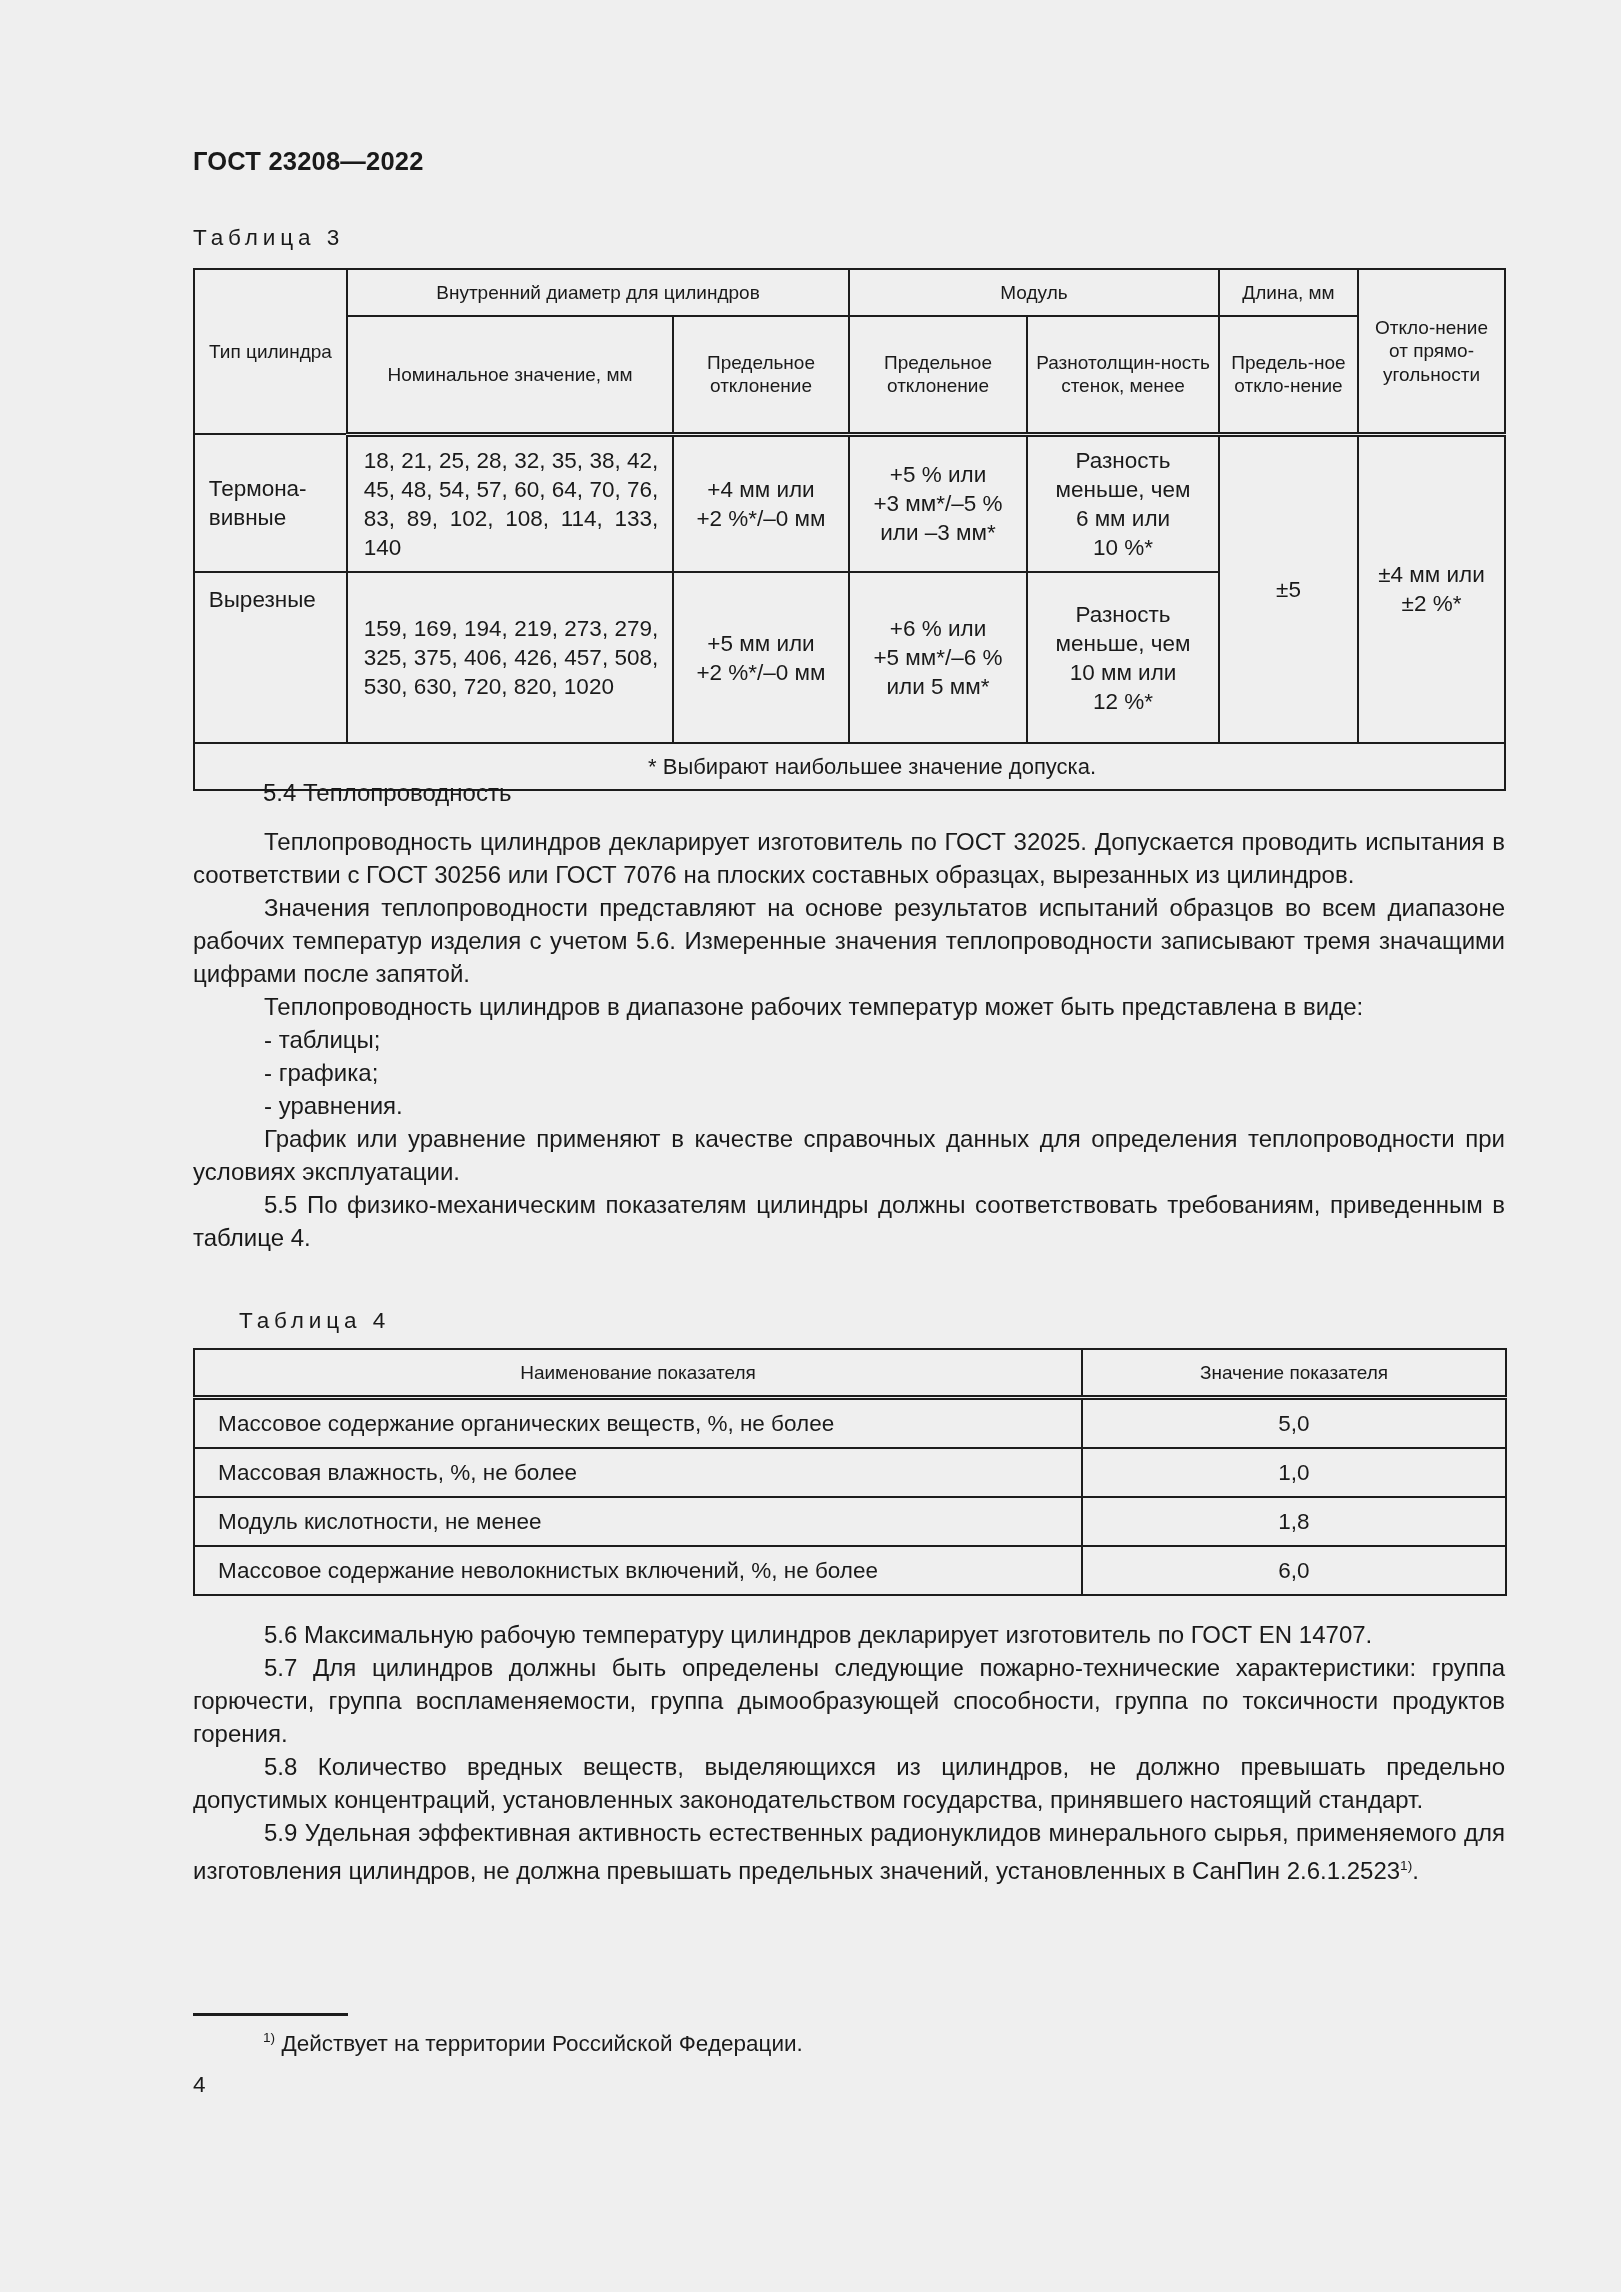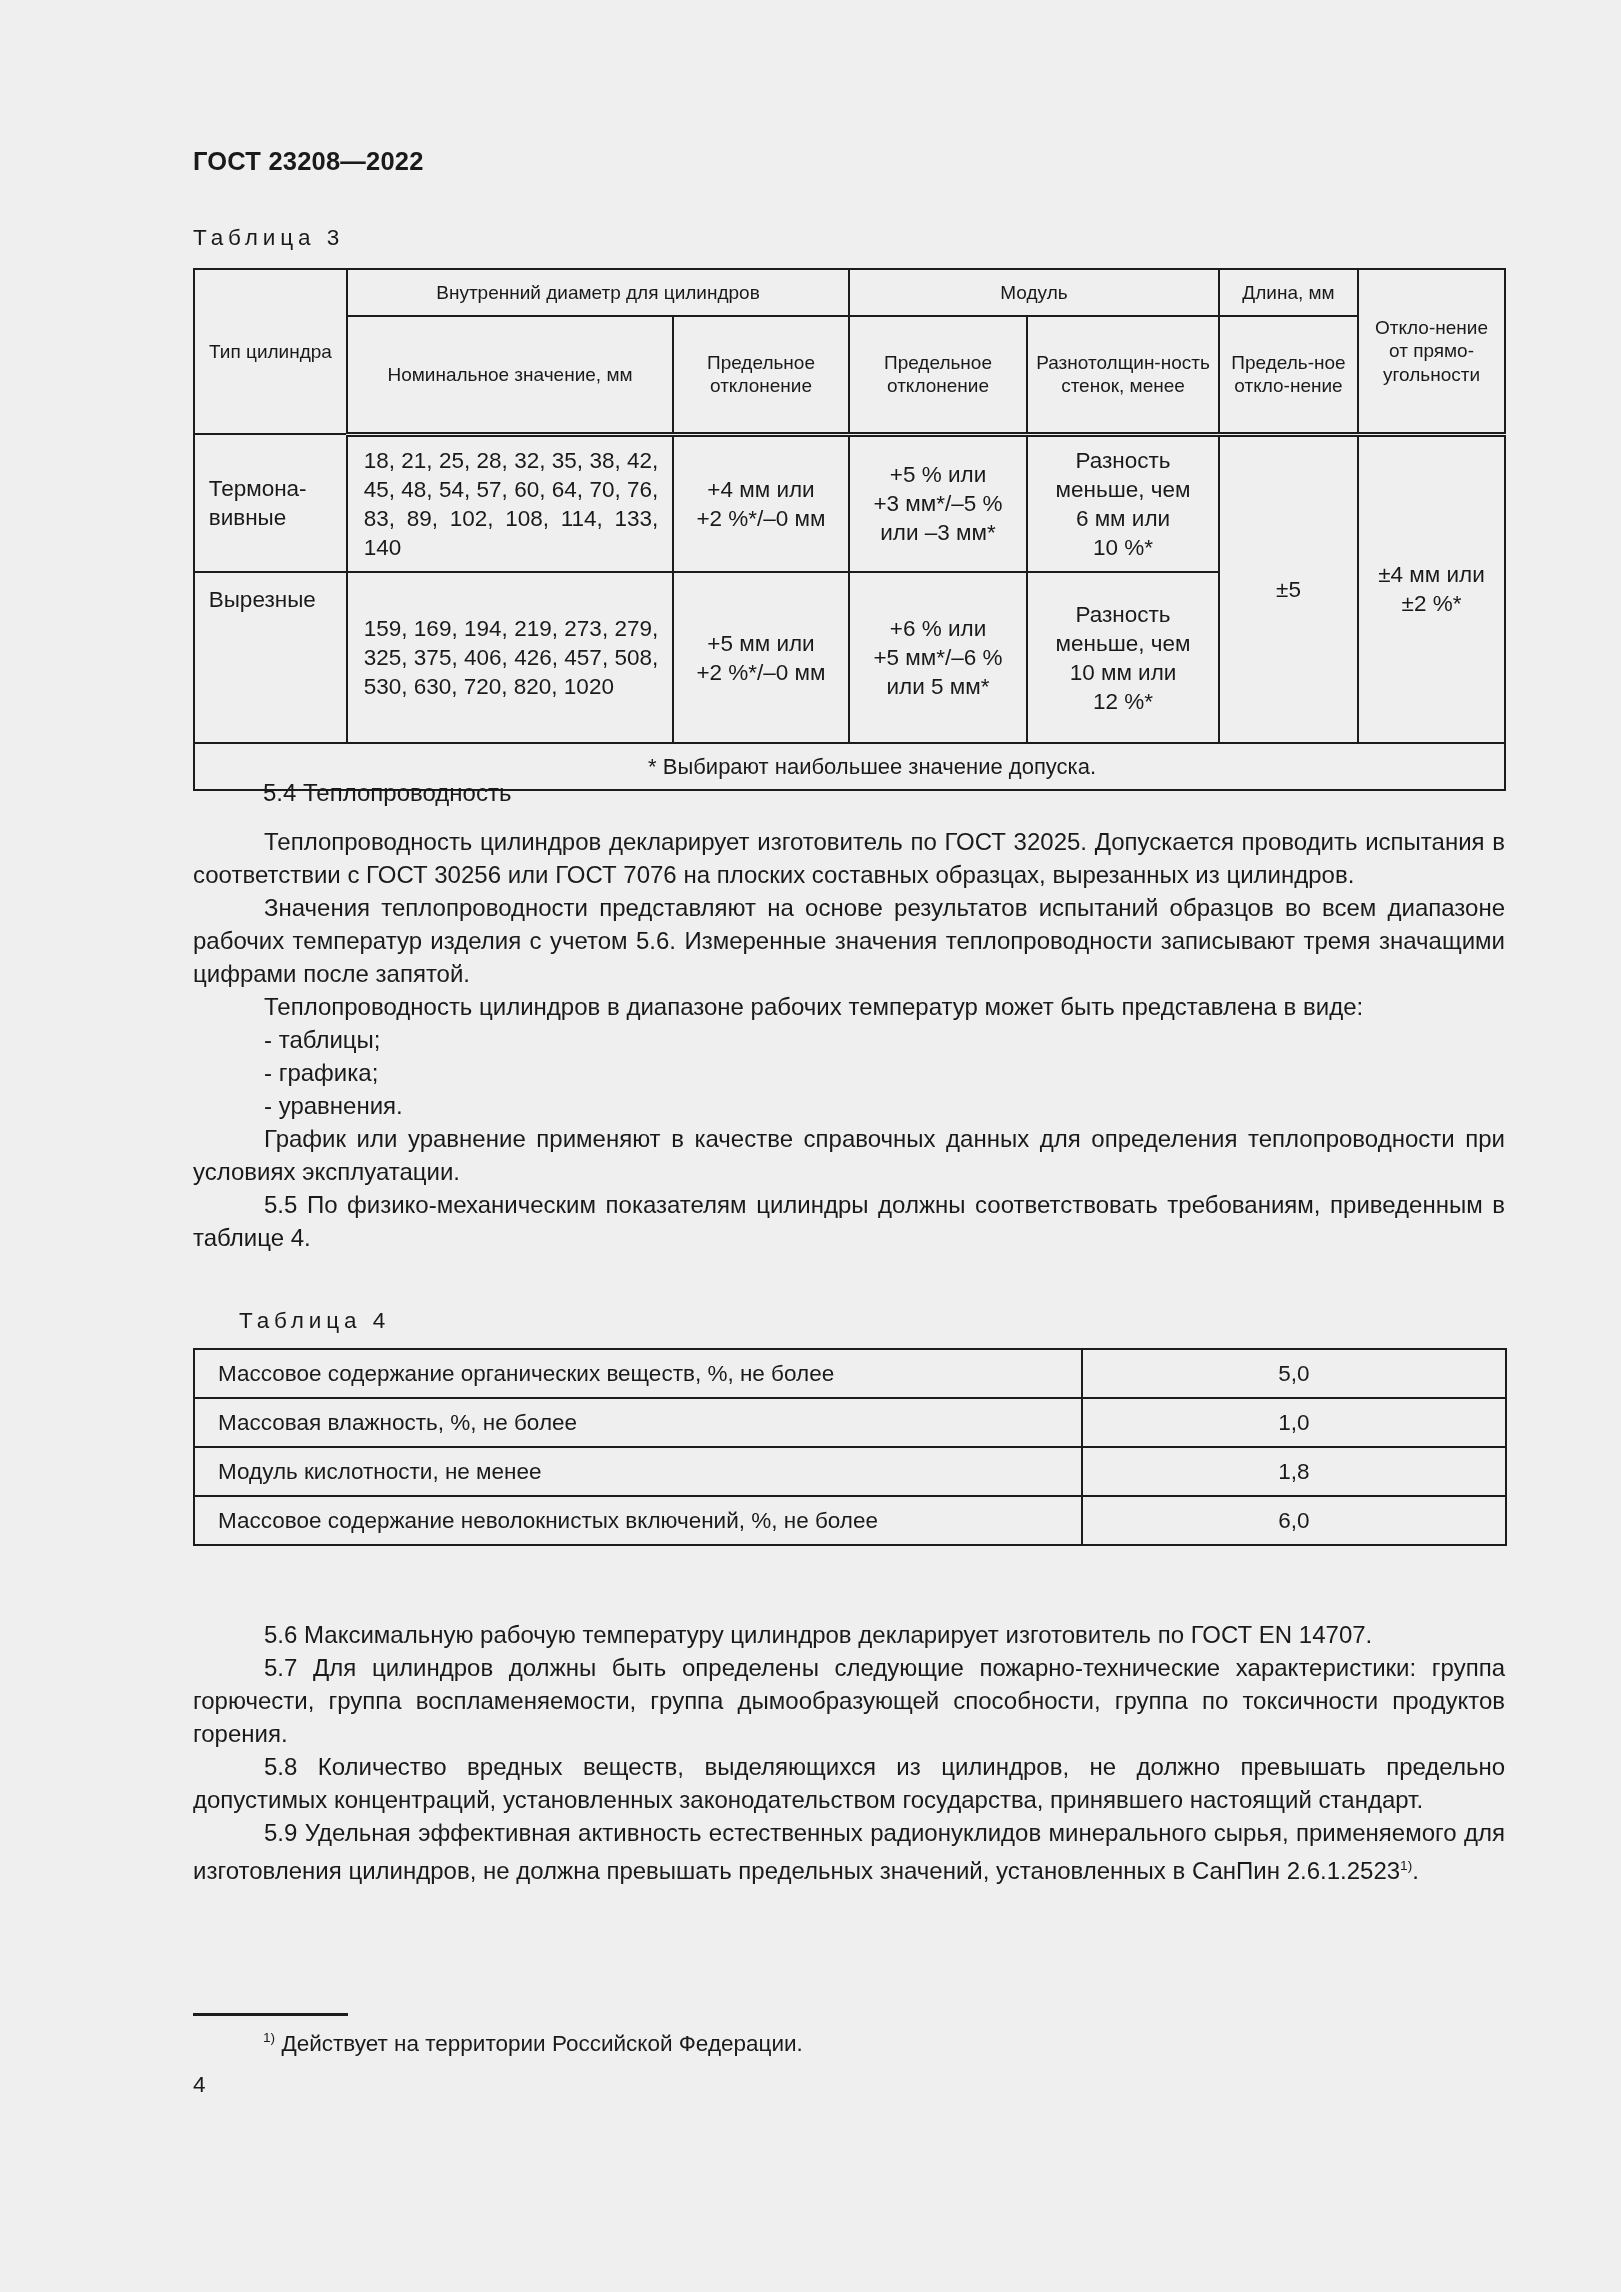--- a/index.html
+++ b/index.html
@@ -132,20 +132,24 @@
 </div>
 
 <div class="abs table-caption" style="left:193px; top:1308px;margin-left:46px;">Таблица 4</div>
 
 <table class="t4">
   <colgroup>
       <col style="width:888px">
       <col style="width:424px">
     </colgroup>
   <tbody>
+      <tr class="hdr">
+    <td>Наименование показателя</td>
+    <td>Значение показателя</td>
+  </tr>
   <tr>
     <td class="name">Массовое содержание органических веществ, %, не более</td>
     <td class="val">5,0</td>
   </tr>
   <tr>
     <td class="name">Массовая влажность, %, не более</td>
     <td class="val">1,0</td>
   </tr>
   <tr>
     <td class="name">Модуль кислотности, не менее</td>

